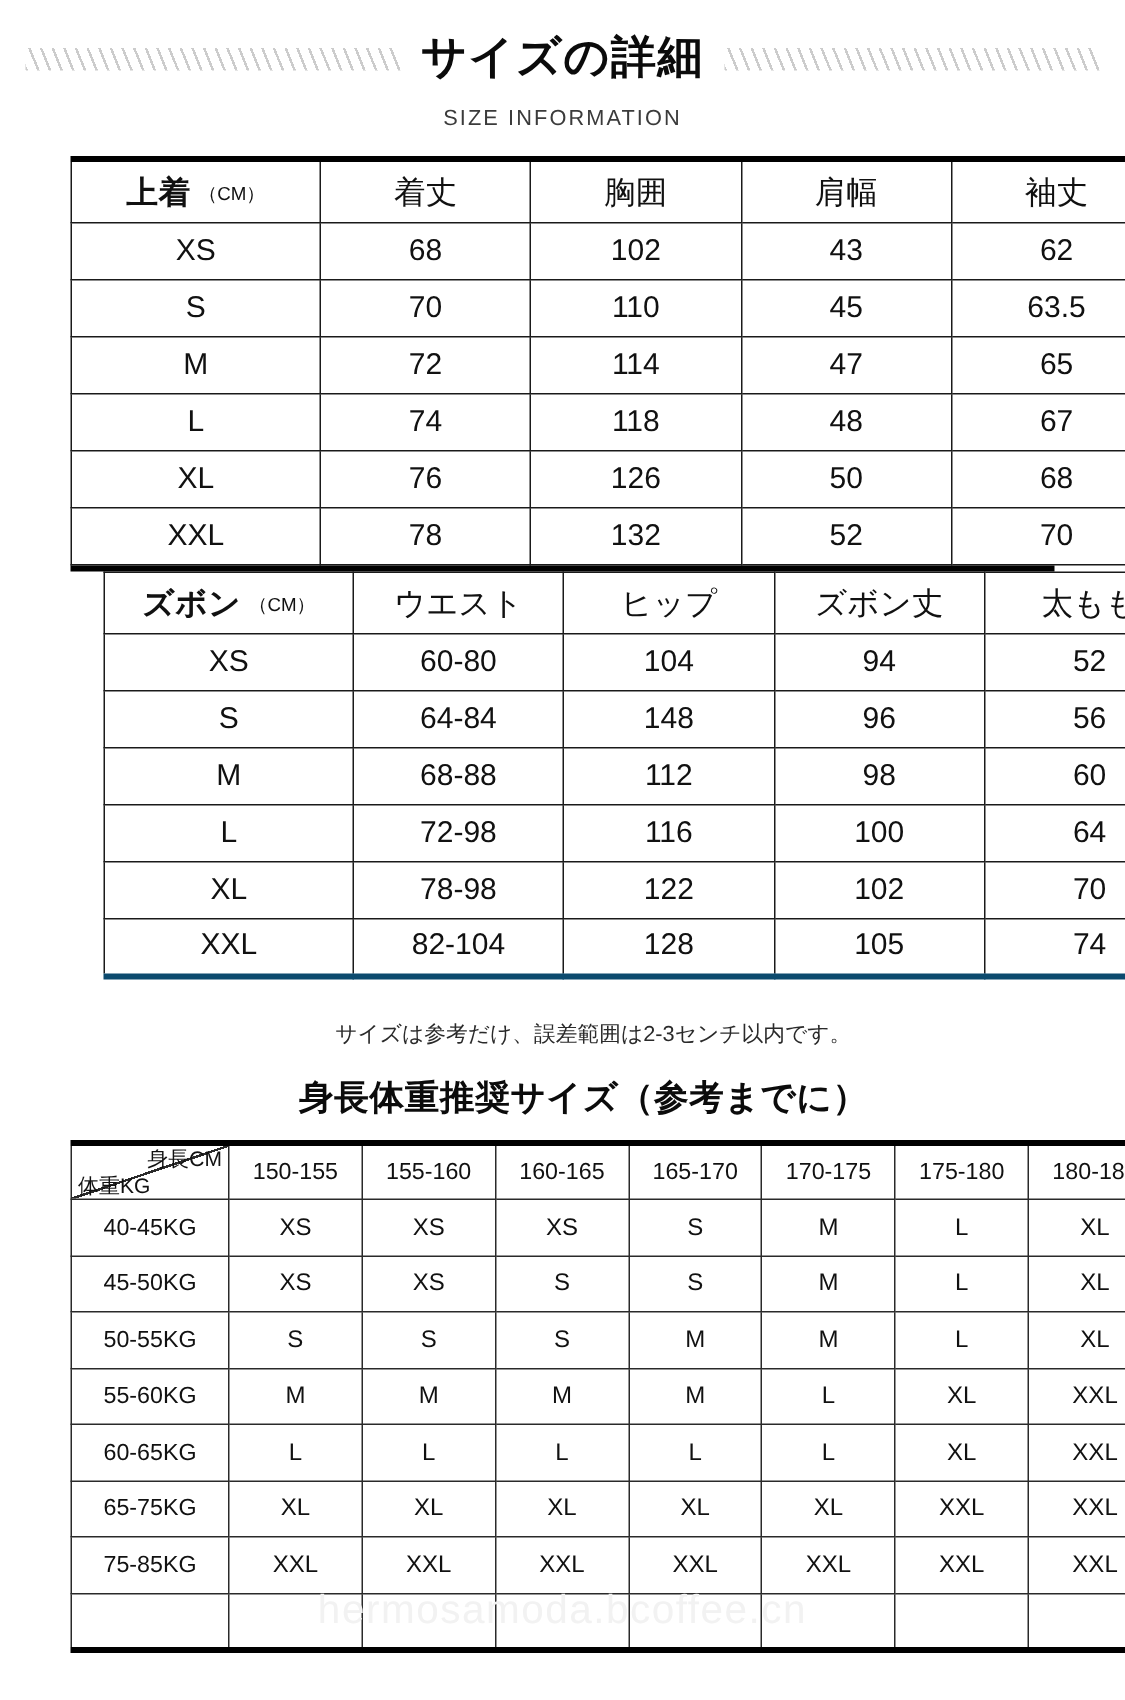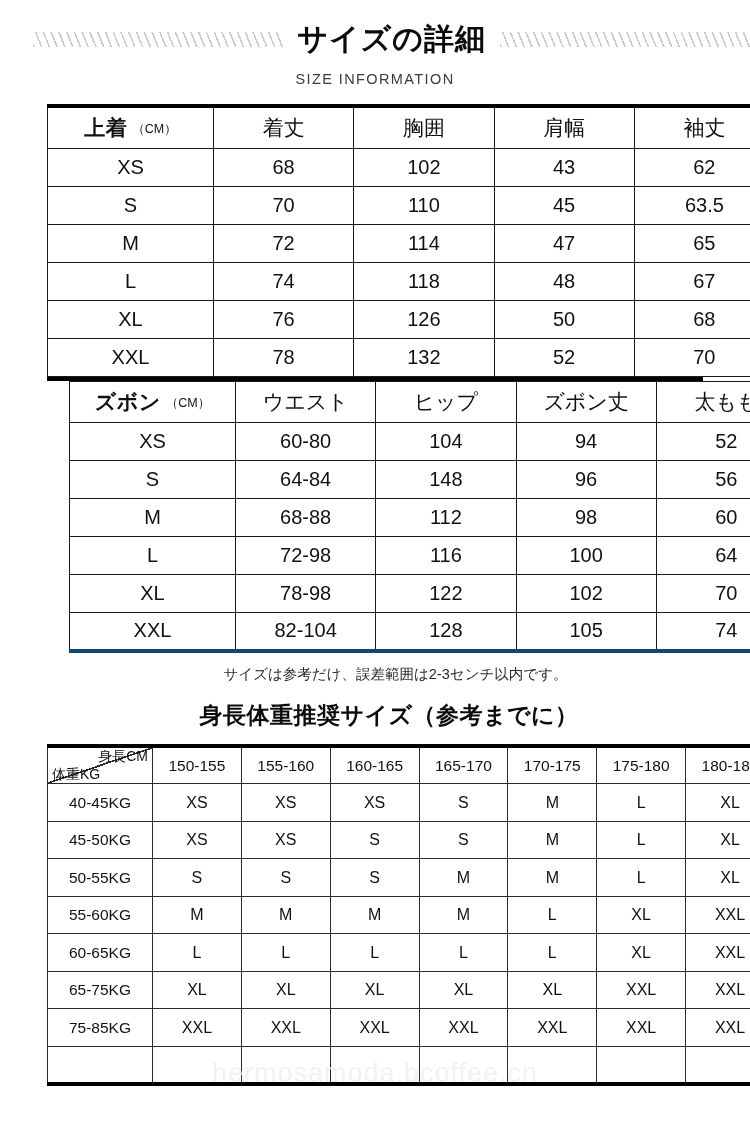--- a/index.html
+++ b/index.html
@@ -17,21 +17,21 @@
   }
 
   
   .header {
     padding-top: 16px;
     text-align: center;
   }
   .title-row {
     display: flex;
     align-items: center;
-    justify-content: flex-end;
+    justify-content: center;
     gap: 14px;
     height: 46px;
   }
   .hatch {
     flex: 0 0 250px;
     height: 15px;
     background-image: repeating-linear-gradient(
       68deg,
       #c9c9c9 0px, #c9c9c9 1.6px,
       transparent 1.6px, transparent 7.2px
@@ -99,21 +99,21 @@
   #tbl-jacket .hdr td { border-top: none; }
   .divider-thick {
     width: 656px;
     height: 4px;
     background: #000;
     margin: 0 auto;
   }
 
   
   .notes {
-    margin-top: 10px;
+    margin-top: 26px;
     text-align: center;
     font-size: 14.5px;
     color: #2a2a2a;
     line-height: 1.65;
     padding-left: 41px;
   }
 
   
   .section-title {
     margin-top: 14px;

